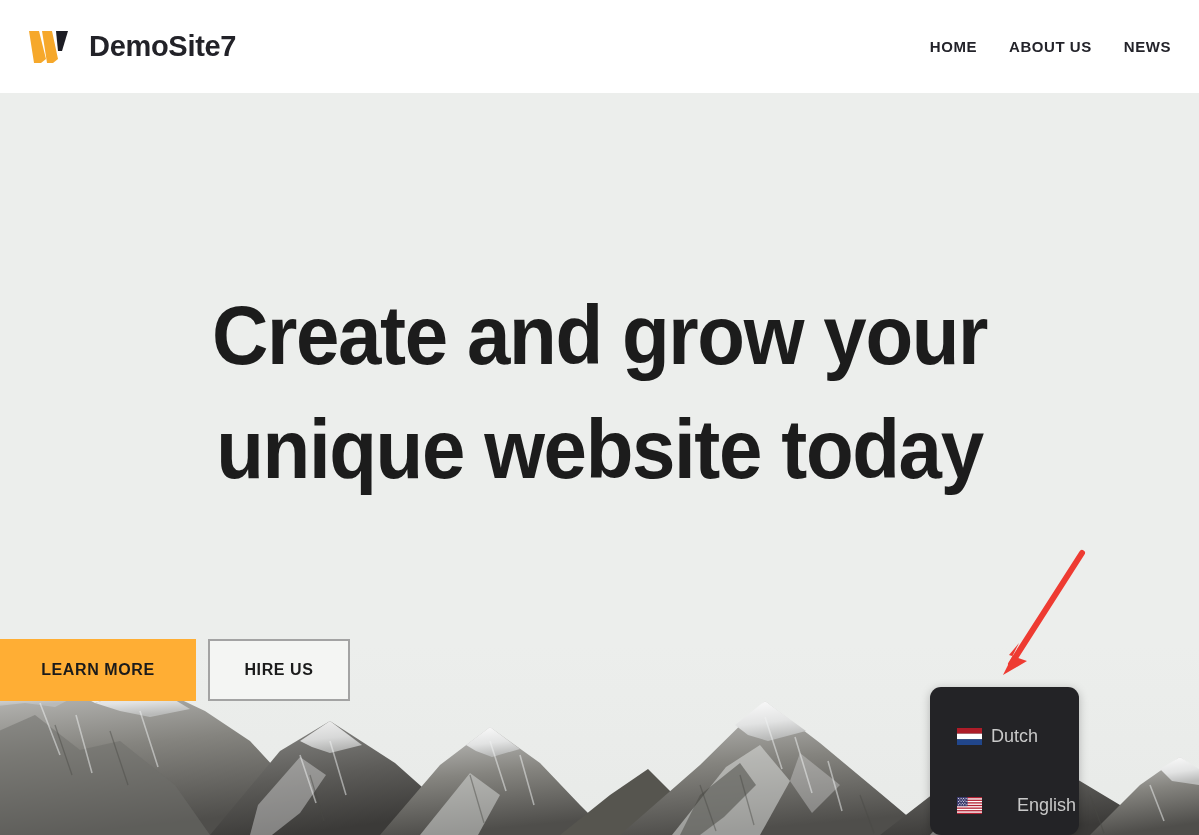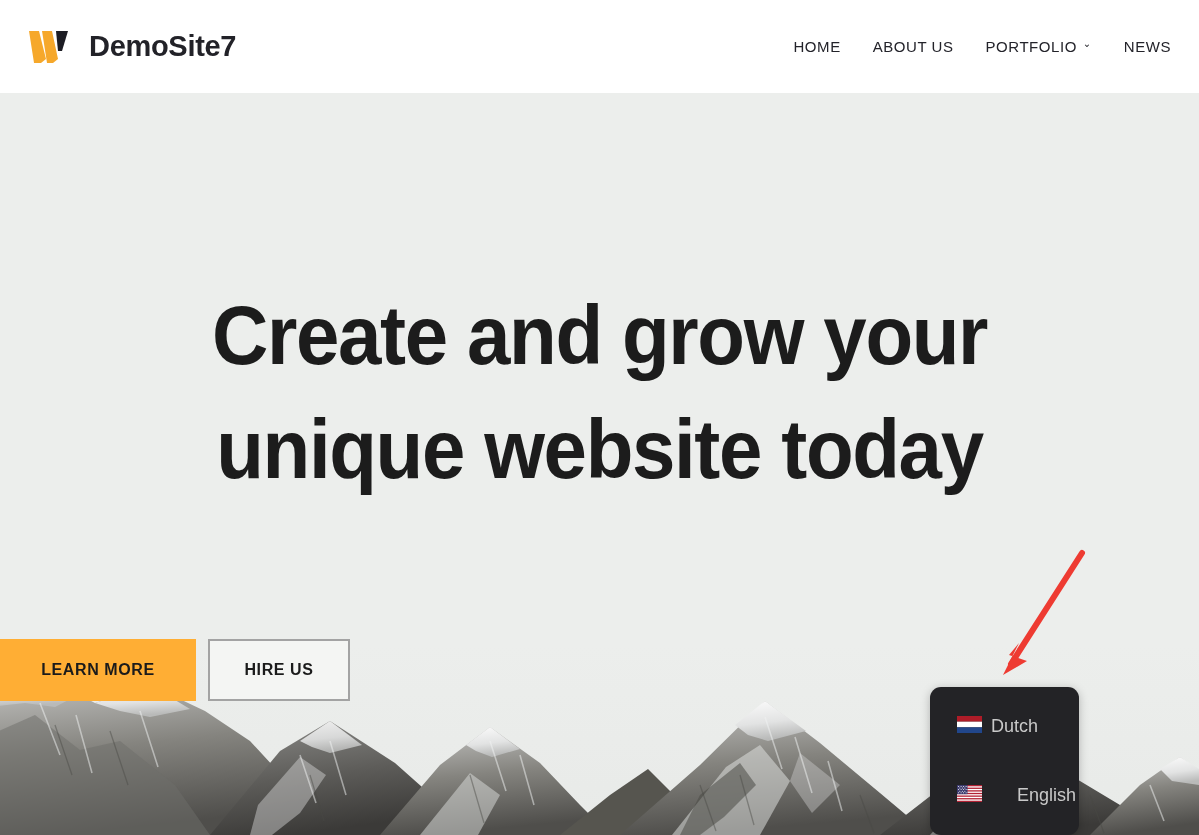--- a/index.html
+++ b/index.html
@@ -52,21 +52,21 @@
   #main-nav {
     margin-left: auto;
     margin-right: 22px;
     display: flex;
     align-items: center;
     gap: 0px;
   }
 
   .nav-item {
     font-size: 15px;
-    font-weight: normal;
+    font-weight: bold;
     color: #23232a;
     letter-spacing: 0.55px;
     text-transform: uppercase;
     white-space: nowrap;
     padding: 8px 16px;
     cursor: pointer;
     display: flex;
     gap: 6px;
   }
 
@@ -175,20 +175,21 @@
     height: 148px;
     background: #232326;
     border-radius: 11px;
     z-index: 20;
     padding-top: 29px;
     box-shadow: 0 2px 10px rgba(0,0,0,0.25);
   }
 
   .lang-item {
     display: flex;
+    align-items: center;
     gap: 9px;
     padding: 0 0 0 27px;
     height: 40px;
     cursor: pointer;
   }
 
   #lang-item-english { margin-top: 29px; gap: 35px; }
 
   .lang-label {
     font-size: 18px;
@@ -224,24 +225,20 @@
       </svg>
       <span id="brand-title">DemoSite7</span>
     </div>
 
     <nav id="main-nav">
       <div class="nav-item">
         <span>HOME</span>
       </div>
       <div class="nav-item">
         <span>ABOUT US</span>
-      </div>
-      <div class="nav-item">
-        <span>PORTFOLIO</span>
-        <span class="nav-caret">⌄</span>
       </div>
       <div class="nav-item">
         <span>NEWS</span>
       </div>
     </nav>
 
   </header>
 
   <section id="hero">
 

